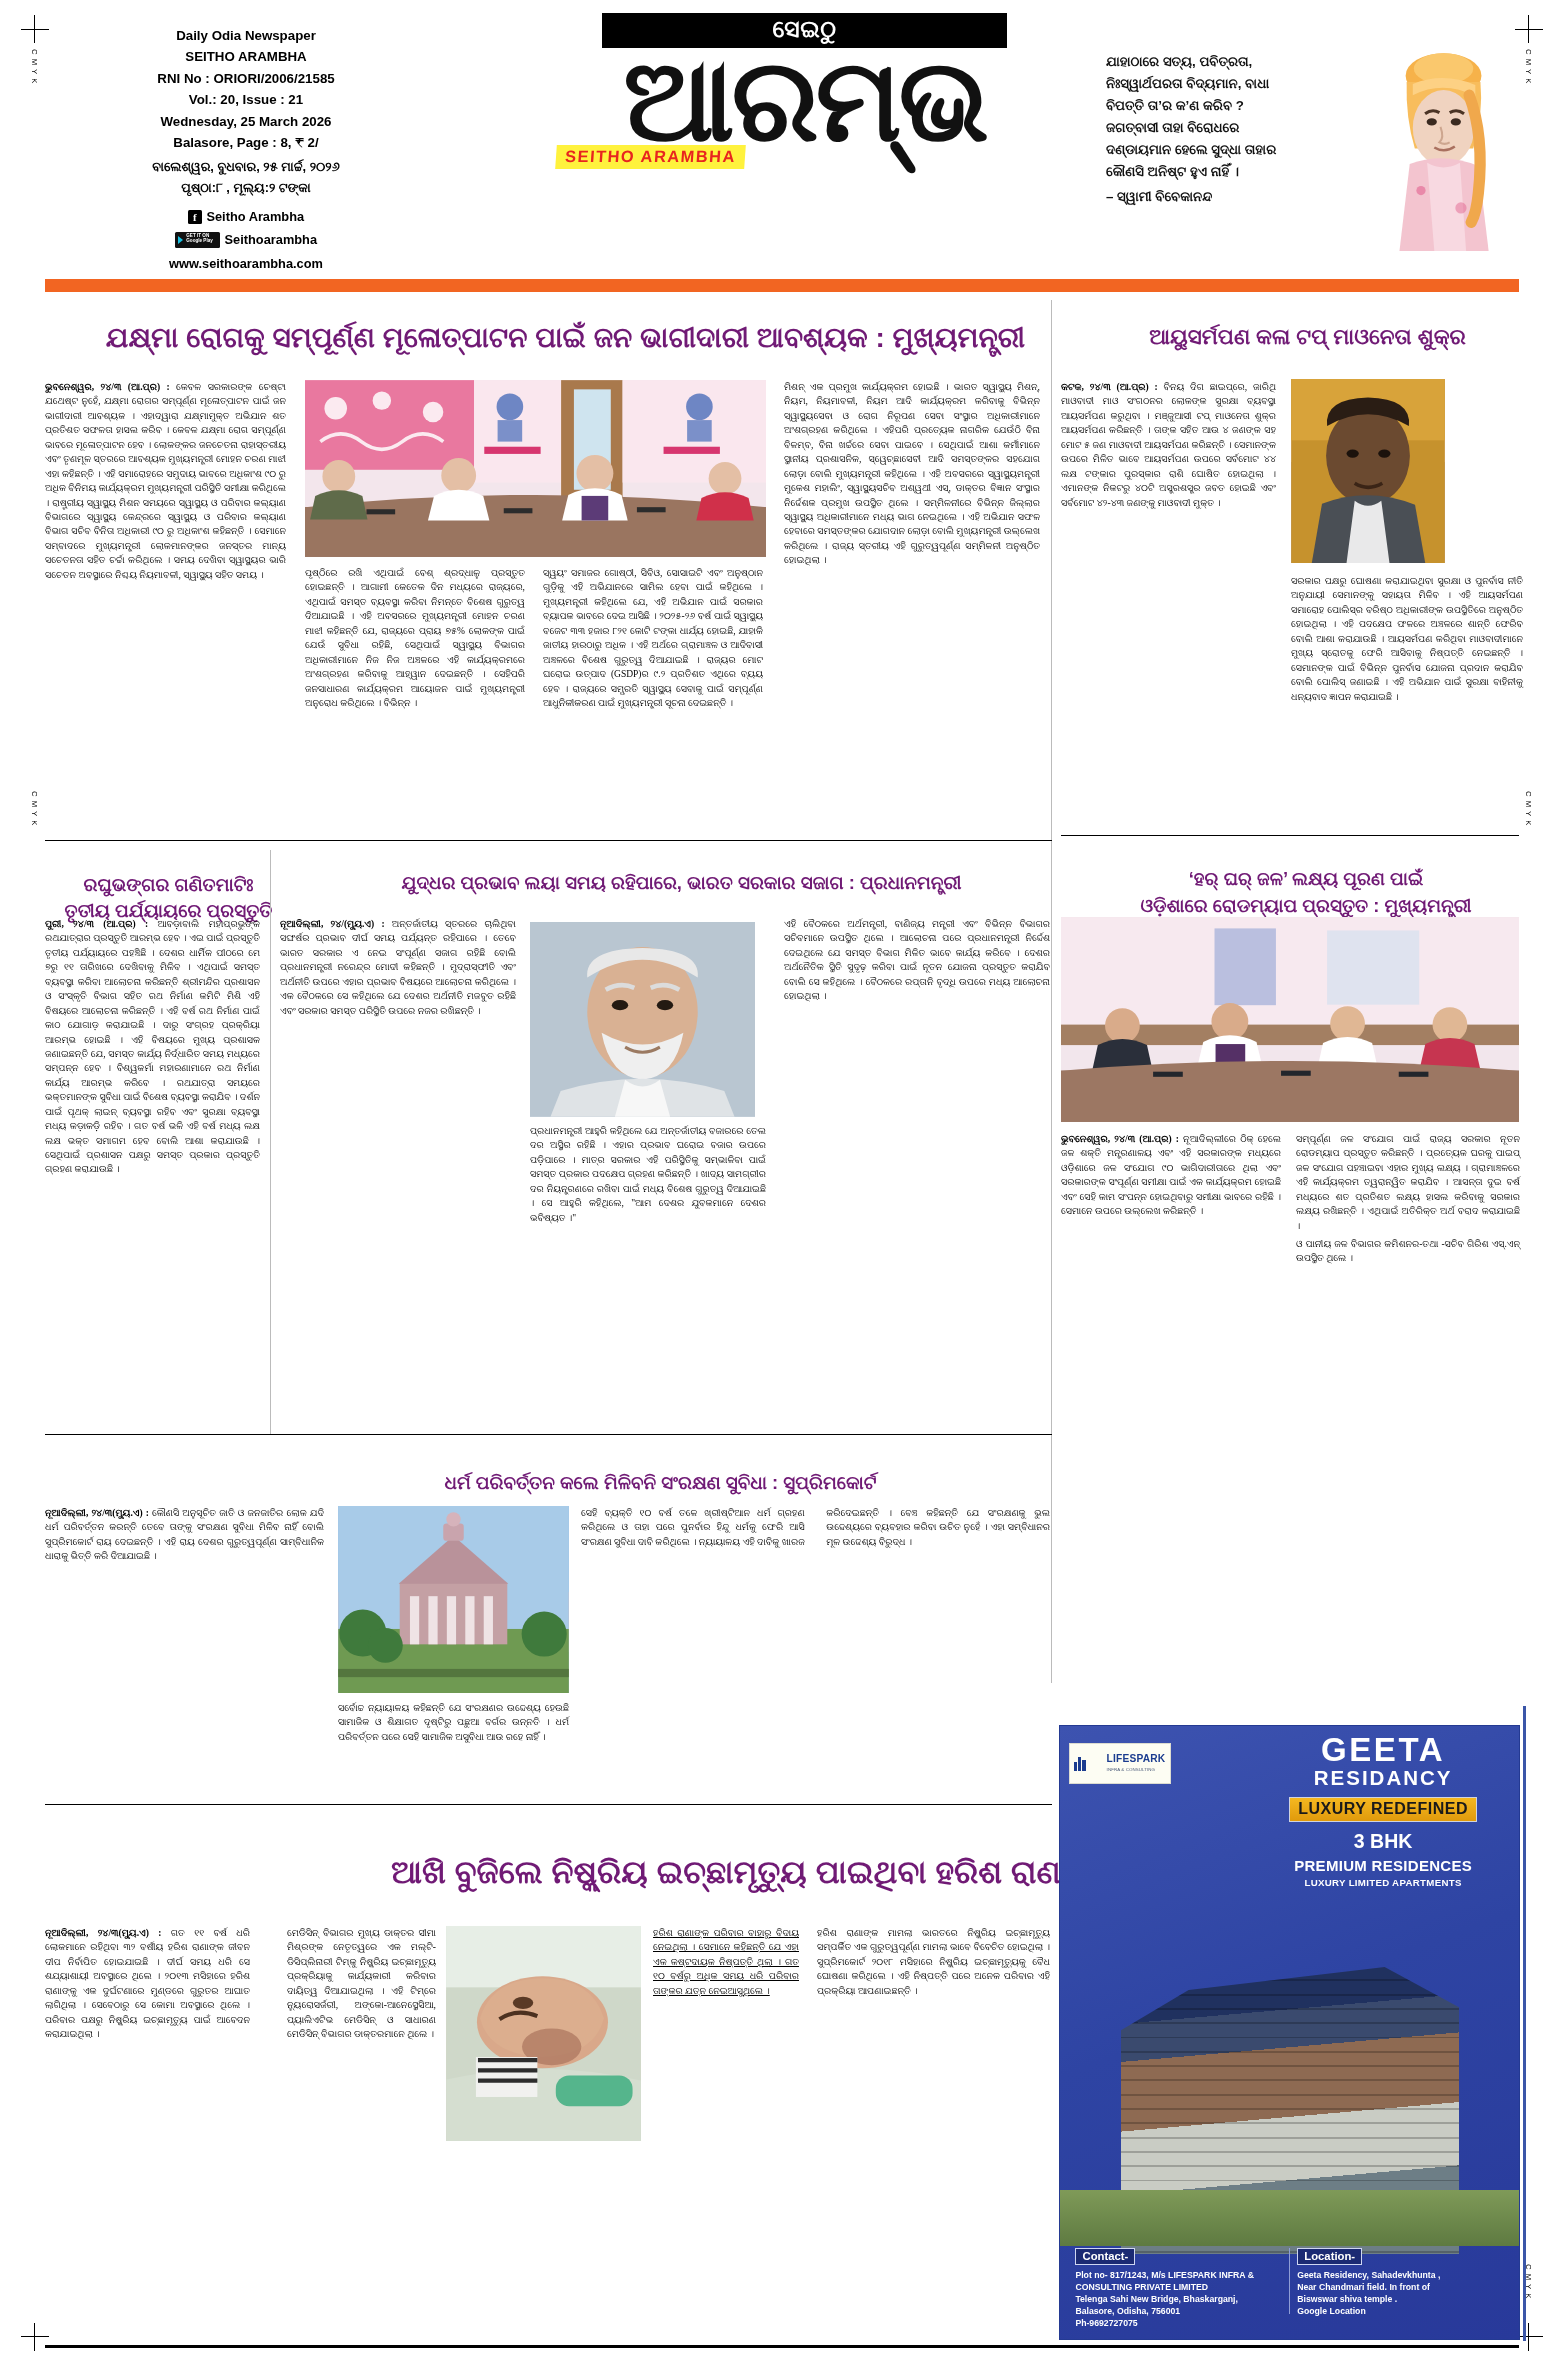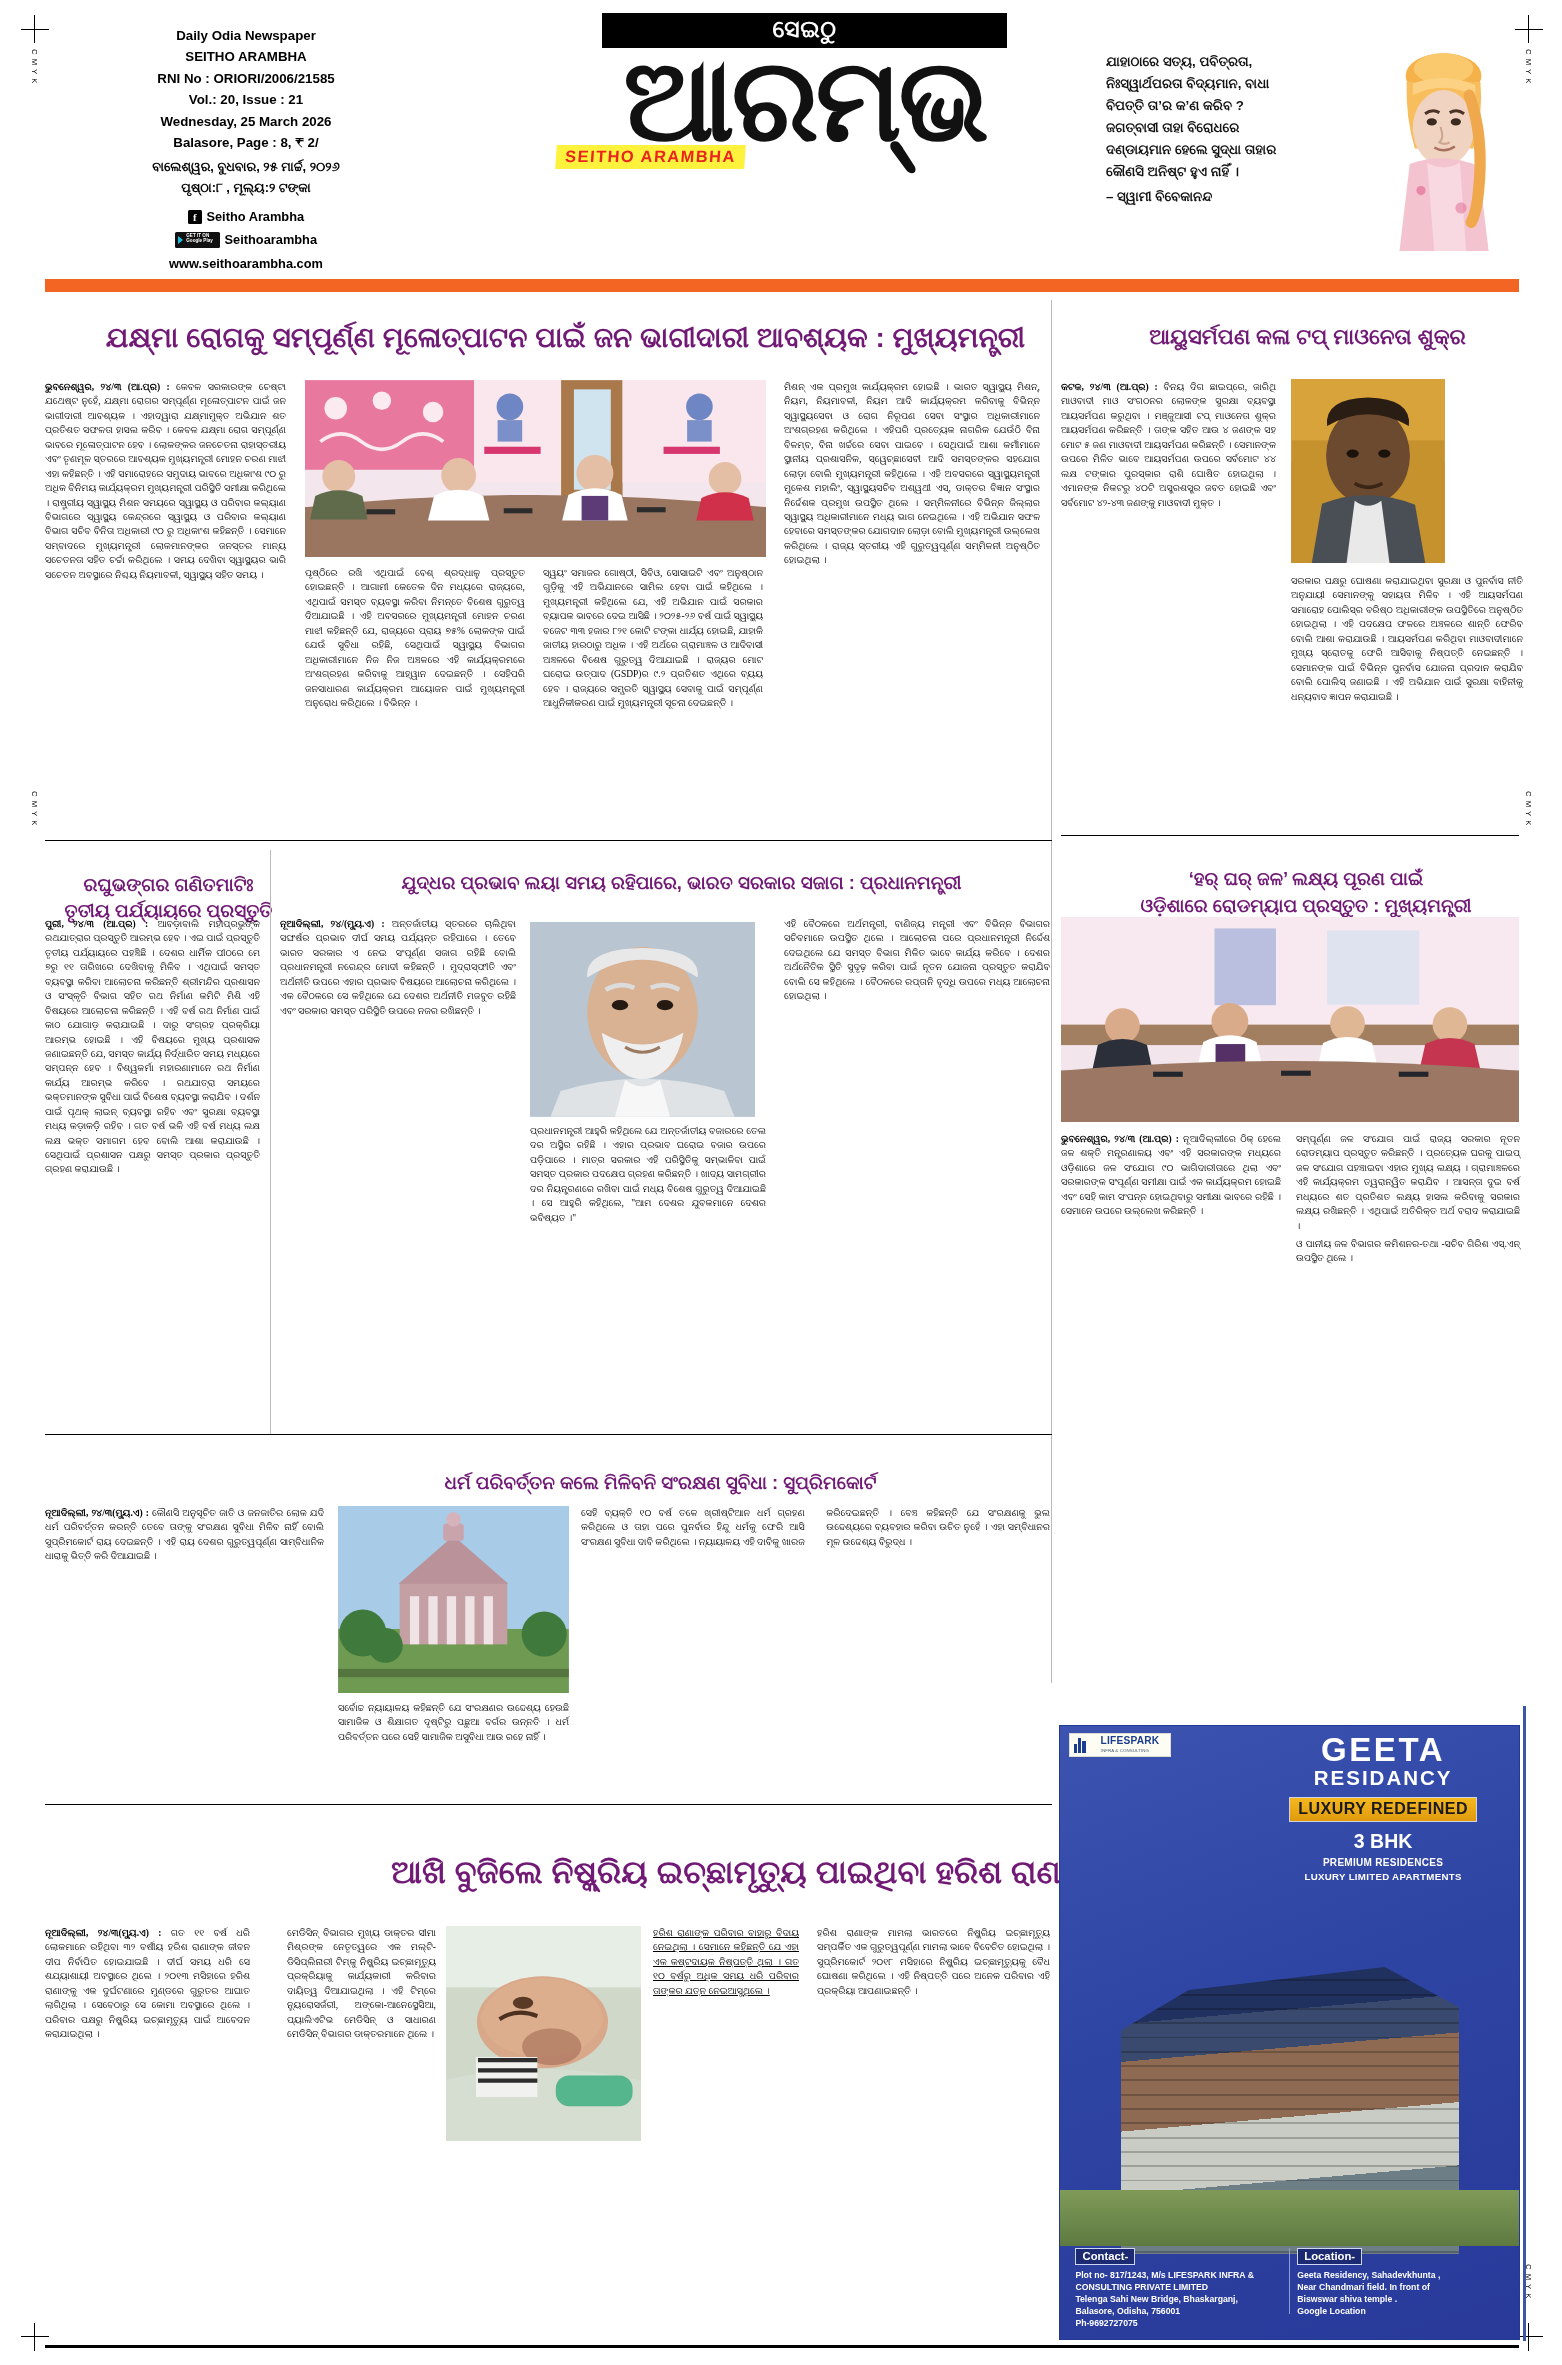--- a/index.html
+++ b/index.html
@@ -70,35 +70,35 @@
   .ph-modi{background:linear-gradient(#b9c6d1 0 40%, #cfd9e1 40% 100%);}
   .ph-man{background:linear-gradient(#d6b48a 0 45%, #bf9a70 45% 100%);}
   .ph-sc{background:linear-gradient(#9ec4e8 0 46%, #d8b9ba 46% 78%, #6e9a52 78% 100%);}
   .ph-water{background:linear-gradient(#f2e3ea 0 40%, #a98d72 40% 58%, #ece3dc 58% 100%);}
   .ph-bed{background:linear-gradient(#dfe7e0 0 30%, #c9a58c 30% 72%, #cfd6c8 72% 100%);}
 
   
   .ad{position:absolute;left:1059px;top:1725px;width:461px;height:615px;
       background:linear-gradient(160deg,#3d53b0 0%,#2e44a3 45%,#28399a 100%);
       border:1px solid #243a92;box-sizing:border-box;color:#fff;overflow:hidden;}
-  .ad-logo{position:absolute;left:9.2px;top:7px;width:102px;height:24px;background:#fdfdf3;
-           border:0.5px solid #dcdcd0;display:flex;align-items:center;gap:15px;padding:0 4.1px;box-sizing:border-box;}
+  .ad-logo{position:absolute;left:9.2px;top:17px;width:102px;height:41px;background:#fdfdf3;
+           border:0.5px solid #dcdcd0;display:flex;align-items:center;gap:21px;padding:0 4.1px;box-sizing:border-box;}
   .ad-logo .bars{display:flex;align-items:flex-end;gap:1px;height:15.4px;}
   .ad-logo .bars i{display:block;width:3.1px;background:#1b3c8f;}
   .ad-logo .txt{line-height:1.0;}
   .ad-logo .t1{color:#1b3c8f;font-weight:bold;font-size:10.2px;letter-spacing:0.2px;}
   .ad-logo .t2{color:#4a5a7a;font-size:4.4px;letter-spacing:0.1px;}
   .ad-title{position:absolute;right:15.4px;top:7px;text-align:center;width:241px;}
   .ad-title .g{font-size:33px;font-weight:bold;letter-spacing:2.6px;line-height:1;}
   .ad-title .r{font-size:20.5px;font-weight:bold;letter-spacing:2px;line-height:1.15;}
   .ad-badge{display:inline-block;margin-top:7.2px;background:linear-gradient(#f5b820,#e09a0c);
             color:#1a1a1a;font-weight:bold;font-size:16px;letter-spacing:0.5px;padding:2px 8.2px 3.1px;
             border:1px solid #cfd3df;}
   .ad-bhk{font-size:19.5px;font-weight:bold;margin-top:8.2px;}
-  .ad-sub{font-size:10px;font-weight:bold;letter-spacing:0.3px;margin-top:4.1px;}
+  .ad-sub{font-size:15px;font-weight:bold;letter-spacing:0.3px;margin-top:4.1px;}
   .ad-sub2{font-size:9.7px;font-weight:bold;letter-spacing:0.3px;margin-top:2.6px;}
   .ad-bldg{position:absolute;left:61px;top:241px;width:338px;height:287px;
       background:linear-gradient(175deg,#20315f 0 18%,#3a4a6e 18% 30%,#8e6a52 30% 52%,#c9ccc4 52% 72%,#6d7e86 72% 100%);
       clip-path:polygon(20% 8%, 78% 0%, 100% 14%, 100% 100%, 0% 100%, 0% 22%);}
   .ad-bldg:after{content:"";position:absolute;inset:0;
       background:repeating-linear-gradient(transparent 0 12.3px, rgba(0,0,0,.22) 12.3px 14.3px);}
   .ad-ground{position:absolute;left:0;bottom:93px;width:100%;height:56px;
       background:linear-gradient(#7f9a58,#5e7a41);}
   .ad-contact{position:absolute;left:0;bottom:19.5px;width:100%;height:77px;display:flex;
               padding:5.1px 8.2px;box-sizing:border-box;}

